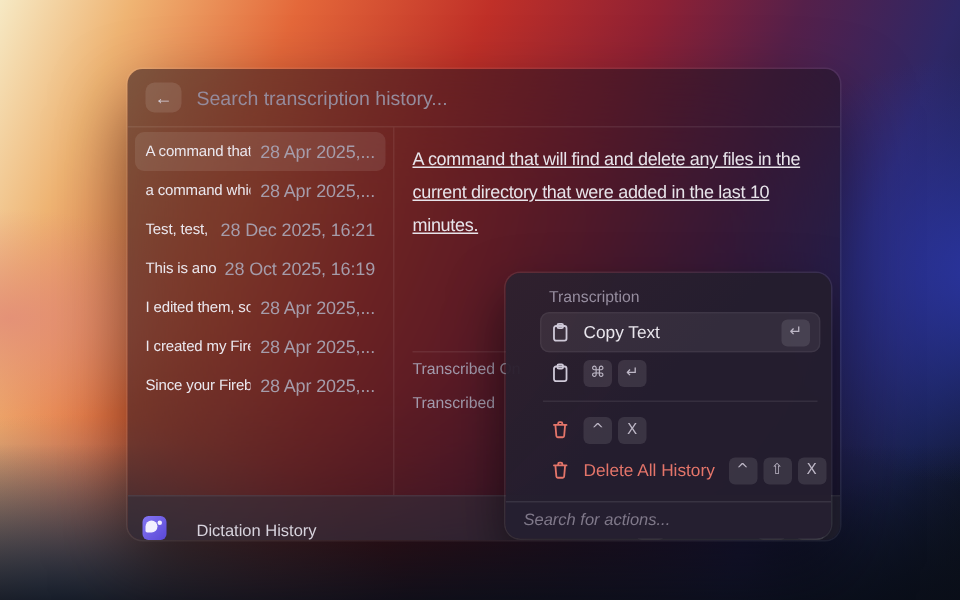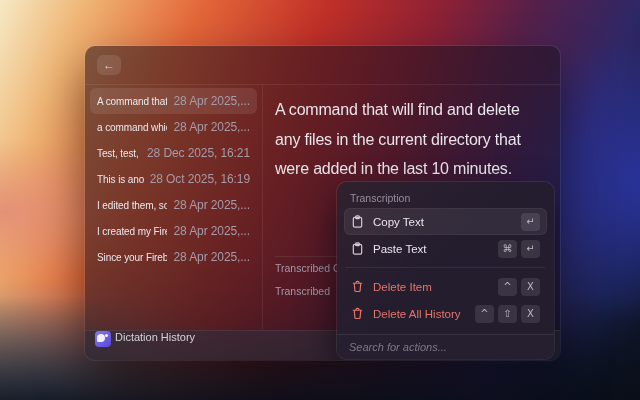--- a/index.html
+++ b/index.html
@@ -54,32 +54,32 @@
   }
   .row.selected{background:rgba(255,255,255,0.09);}
   .row-title{
     font-size:10px;color:#ebe8ef;white-space:nowrap;overflow:hidden;letter-spacing:-0.1px;
   }
   .row-date{
     font-size:12px;color:#a59caa;white-space:nowrap;flex-shrink:0;letter-spacing:-0.1px;
   }
   
   .detail{flex:1;padding:10px 16px 0 12px;min-width:0;}
-  .detail-text{font-size:16px;line-height:1.85;letter-spacing:-0.2px;color:#e7e4ea;margin:0;}
+  .detail-text{font-size:12px;line-height:1.85;letter-spacing:-0.2px;color:#e7e4ea;margin:0;text-decoration:underline;}
   .detail-divider{height:1px;background:rgba(255,255,255,0.08);margin-top:72px;}
   .meta-row{height:23px;display:flex;align-items:center;}
   .meta-label{font-size:10.5px;color:#a29aac;}
   
   .popup{
     position:absolute;left:252px;top:97px;width:217px;height:177px;
     border-radius:10px;overflow:hidden;z-index:5;
     background:linear-gradient(135deg, rgba(74,42,48,0.28), rgba(0,0,0,0) 45%), rgba(36,30,46,0.97);
     box-shadow:0 0 0 1px rgba(255,255,255,0.09), 0 16px 36px rgba(0,0,0,0.55);
   }
-  .popup-content{padding:6px 7px 0;}
+  .popup-content{padding:6px 7px 0;margin-left:16px;}
   .popup-section-title{font-size:10.5px;color:#968d9f;padding:4px 6px 4px;}
   .popup-row{
     height:27px;border-radius:6px;display:flex;align-items:center;gap:9px;
     padding:0 7px;box-sizing:border-box;
   }
   .popup-row.selected{background:rgba(255,255,255,0.07);box-shadow:inset 0 0 0 1px rgba(255,255,255,0.05);}
   .popup-row .ricon{width:13px;height:13px;flex:0 0 13px;display:flex;}
   .popup-row-label{font-size:11.5px;color:#e8e5ec;flex:1;white-space:nowrap;}
   .popup-row.danger .popup-row-label{color:#e4756a;}
   .keys{display:flex;gap:4px;}
@@ -91,21 +91,21 @@
   }
   .popup-divider{height:1px;background:rgba(255,255,255,0.08);margin:5px 2px;}
   .popup-footer{
     position:absolute;left:0;right:0;bottom:0;height:25px;
     background:rgb(37,31,48);border-top:1px solid rgba(255,255,255,0.09);
     display:flex;align-items:center;padding:0 12px;box-sizing:border-box;
   }
   .popup-footer-placeholder{font-size:11px;color:#7f7889;font-style:italic;}
   
   .footer{
-    height:30px;flex:0 0 30px;display:flex;align-items:flex-start;gap:4px;
+    height:30px;flex:0 0 30px;display:flex;align-items:flex-end;gap:20px;
     padding:0 10px;box-sizing:border-box;
     border-top:1px solid rgba(255,255,255,0.07);
     background:rgba(50,48,62,0.55);
   }
   .app-icon{
     width:16px;height:16px;border-radius:4px;flex:0 0 16px;
     background:linear-gradient(135deg,#8576f4 0%,#5a48d6 100%);
     position:relative;overflow:hidden;
   }
   .app-icon .blob{
@@ -127,20 +127,21 @@
 <body>
 
 <div class="bg"></div>
 
 <div class="window">
 
   <div class="search-bar">
     <div class="back-btn">
       <span>←</span>
     </div>
+    <span class="search-placeholder">Search transcription history...</span>
   </div>
 
   <div class="body">
 
     <div class="list">
       <div class="row selected">
         <span class="row-title">A command that will...</span>
         <span class="row-date">28 Apr 2025,...</span>
       </div>
       <div class="row">
@@ -197,36 +198,34 @@
           </span>
         </div>
 
         <div class="popup-row">
           <span class="ricon">
             <svg width="13" height="13" viewBox="0 0 14 14">
                 <rect class="svg-stroke" x="2.5" y="2.5" width="9" height="10.5" rx="1.5"></rect>
                 <rect class="svg-stroke" x="5" y="1" width="4" height="3" rx="1"></rect>
               </svg>
           </span>
-          <span class="popup-row-label">Paste Text</span>
           <span class="keys">
             <span class="key-badge">⌘</span>
             <span class="key-badge">↵</span>
           </span>
         </div>
 
         <div class="popup-divider"></div>
 
         <div class="popup-row danger">
           <span class="ricon">
             <svg width="13" height="13" viewBox="0 0 14 14">
                 <path class="svg-danger" d="M2.5 3.5h9M5.5 3.5v-1a1 1 0 0 1 1-1h1a1 1 0 0 1 1 1v1M3.5 3.5l.7 8a1 1 0 0 0 1 .9h3.6a1 1 0 0 0 1-.9l.7-8"></path>
               </svg>
           </span>
-          <span class="popup-row-label">Delete Item</span>
           <span class="keys">
             <span class="key-badge">^</span>
             <span class="key-badge">X</span>
           </span>
         </div>
 
         <div class="popup-row danger">
           <span class="ricon">
             <svg width="13" height="13" viewBox="0 0 14 14">
                 <path class="svg-danger" d="M2.5 3.5h9M5.5 3.5v-1a1 1 0 0 1 1-1h1a1 1 0 0 1 1 1v1M3.5 3.5l.7 8a1 1 0 0 0 1 .9h3.6a1 1 0 0 0 1-.9l.7-8"></path>

